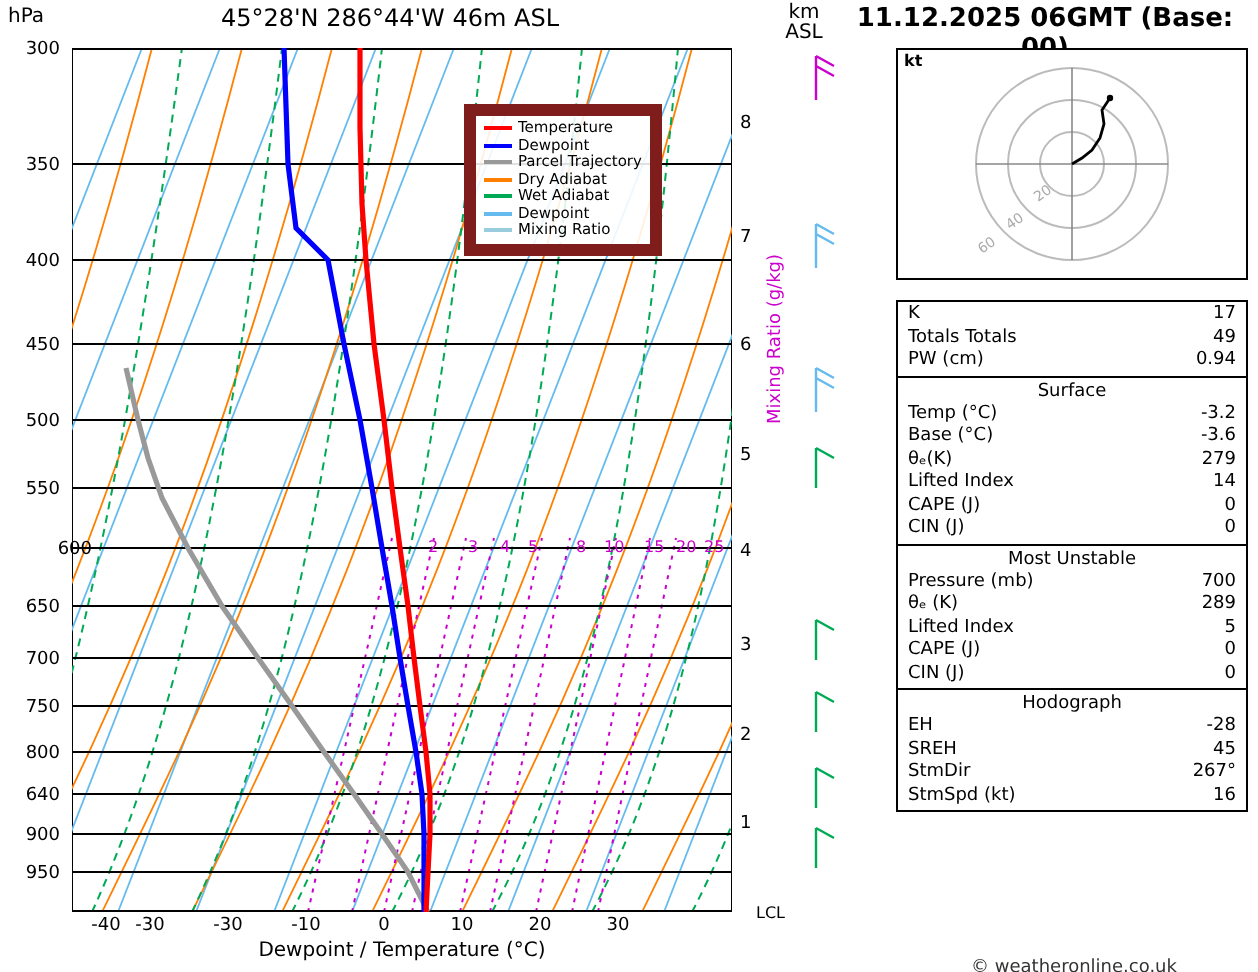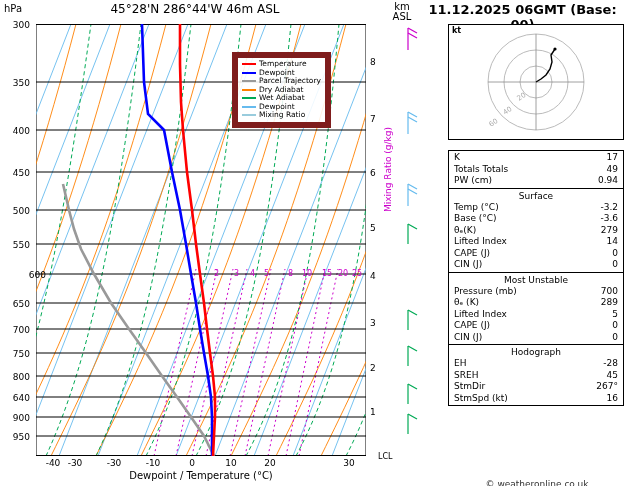--- a/index.html
+++ b/index.html
@@ -241,21 +241,21 @@
   <div class="yaxis-label" style="left:4px; top:413px;">900</div>
   <div class="yaxis-label" style="left:4px; top:432px;">950</div>
 
   <div class="xaxis-label" style="left:23px;  top:458px;margin-left:17px;">-40</div>
   <div class="xaxis-label" style="left:62px;  top:458px;">-30</div>
   <div class="xaxis-label" style="left:101px; top:458px;">-30</div>
   <div class="xaxis-label" style="left:140px; top:458px;">-10</div>
   <div class="xaxis-label" style="left:179px; top:458px;">0</div>
   <div class="xaxis-label" style="left:218px; top:458px;">10</div>
   <div class="xaxis-label" style="left:257px; top:458px;">20</div>
-  <div class="xaxis-label" style="left:296px; top:458px;margin-left:40px;">30</div>
+  <div class="xaxis-label" style="left:296px; top:458px;">30</div>
 
   <div class="xtitle">Dewpoint / Temperature (°C)</div>
 
   <div class="mixlab" style="left:214px; top:269px;">2</div>
   <div class="mixlab" style="left:234px; top:269px;">3</div>
   <div class="mixlab" style="left:250px; top:269px;">4</div>
   <div class="mixlab" style="left:264px; top:269px;">5</div>
   <div class="mixlab" style="left:288px; top:269px;">8</div>
   <div class="mixlab" style="left:302px; top:269px;">10</div>
   <div class="mixlab" style="left:322px; top:269px;">15</div>

